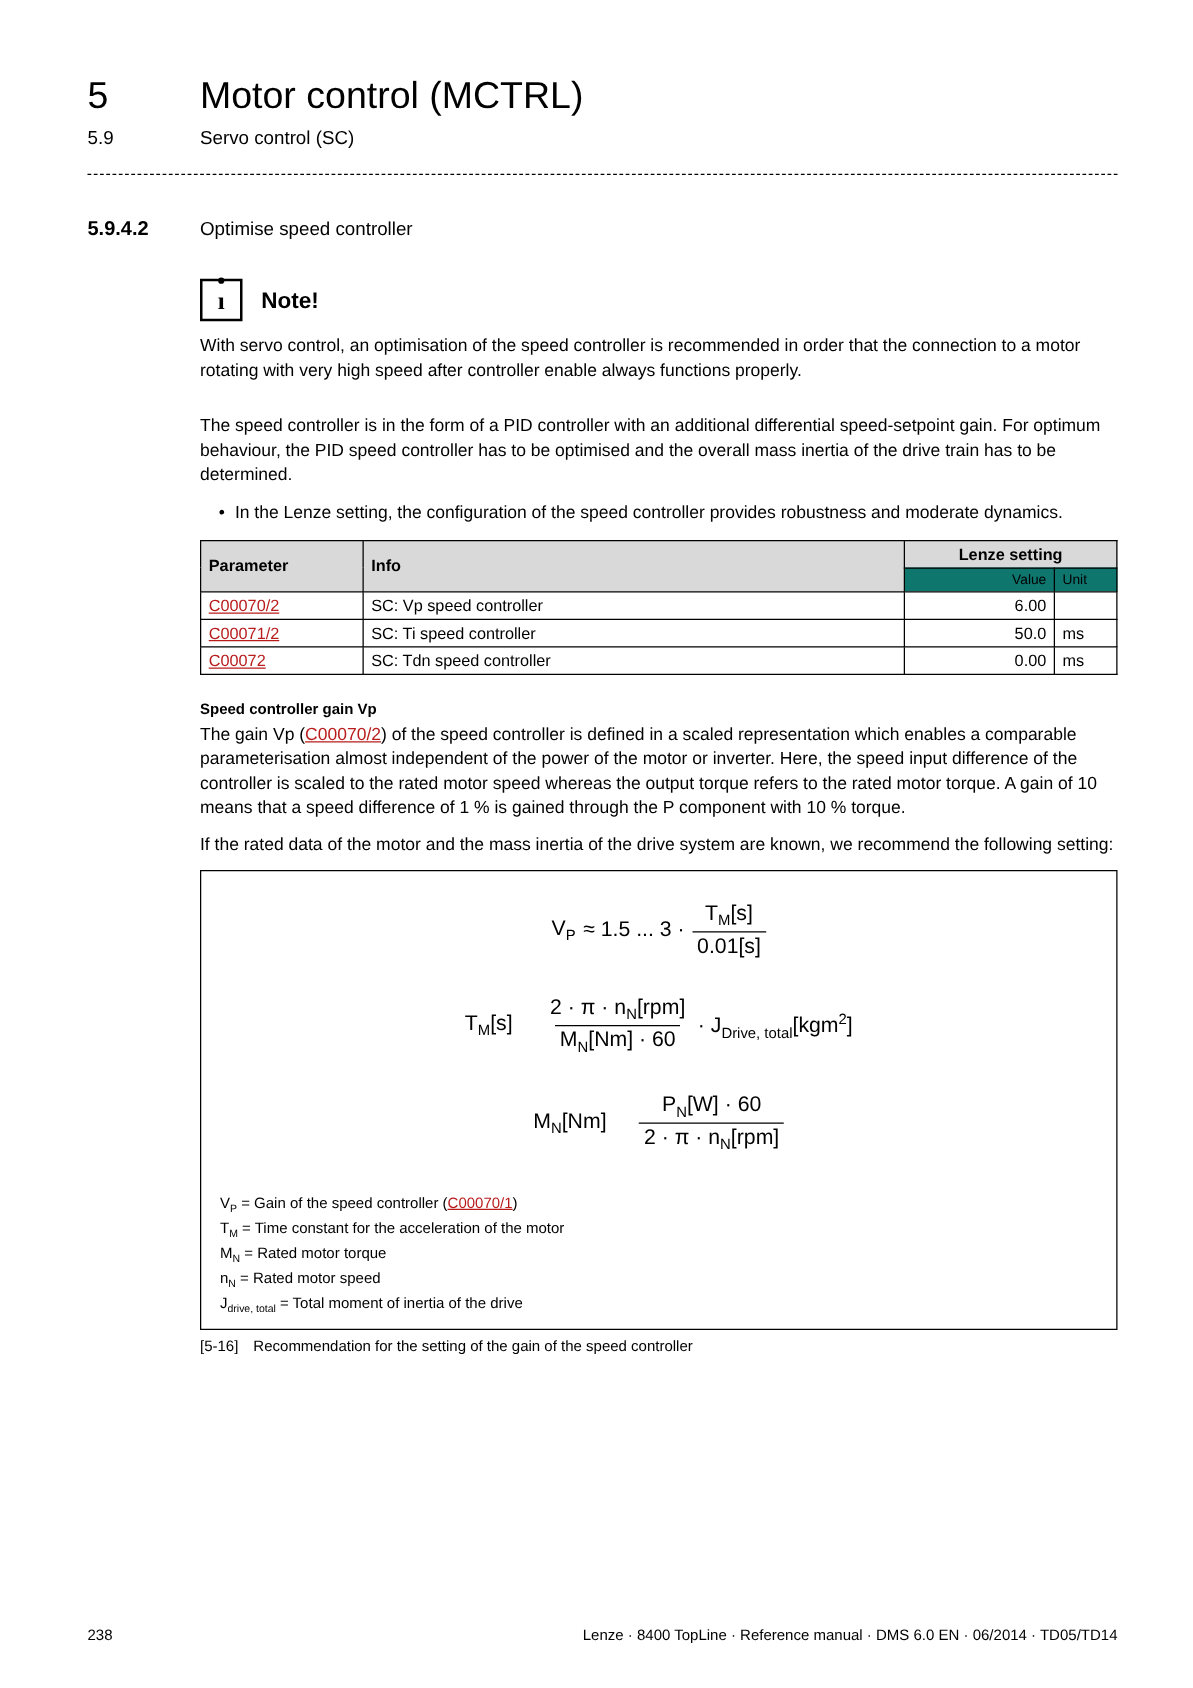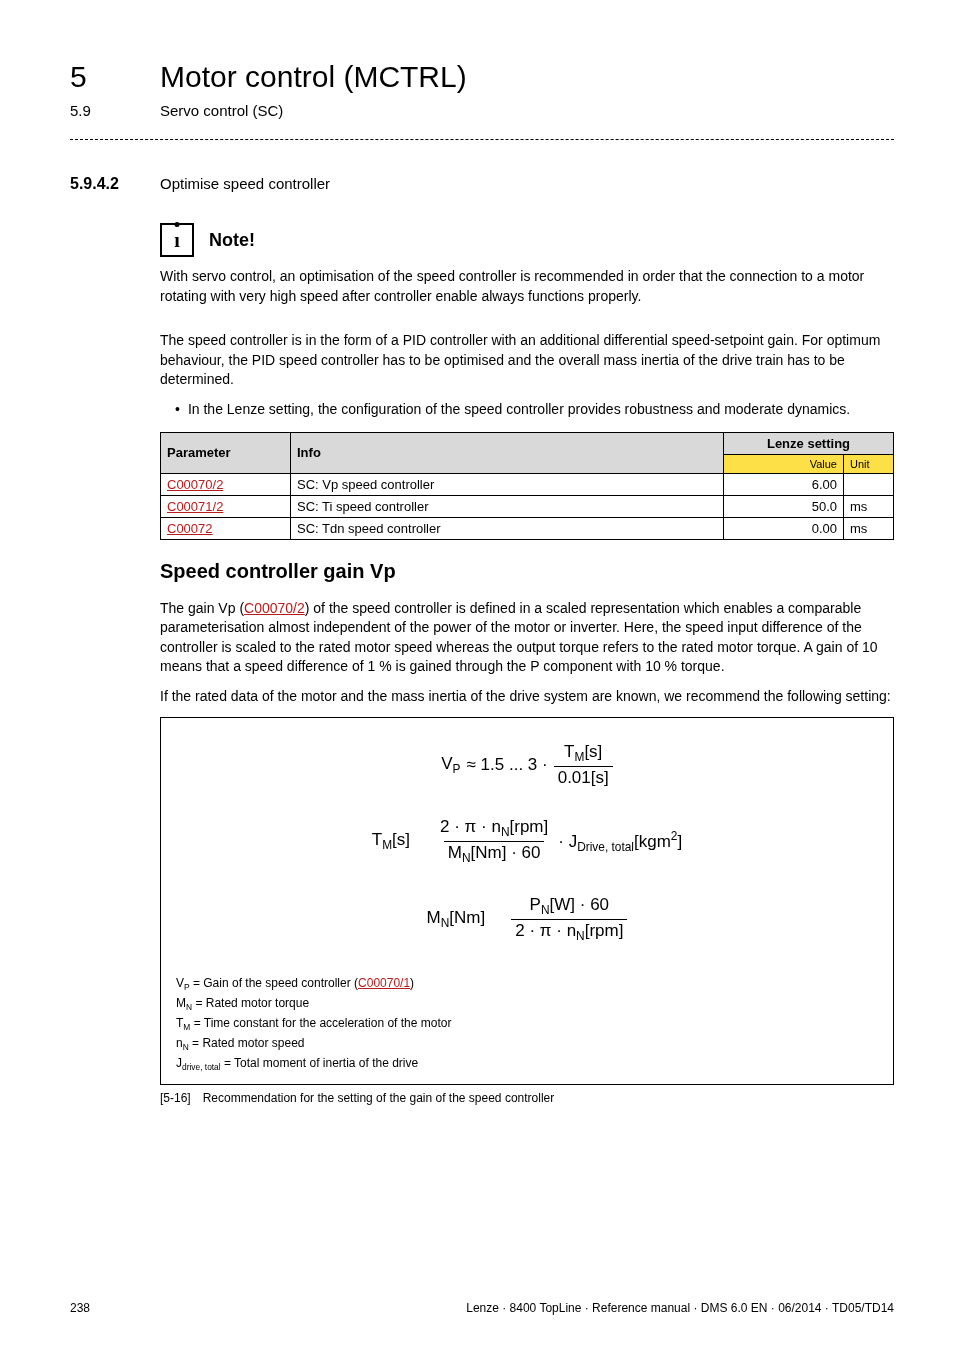--- a/index.html
+++ b/index.html
@@ -144,40 +144,40 @@
     }
     .param-table thead th {
       background: #d9d9d9;
       text-align: left;
       font-weight: 700;
     }
     .param-table thead .lenze-head {
       text-align: center;
     }
     .param-table thead .subhead td {
-      background: #fde047;
+      background: #0f766e;
       font-size: 11px;
       text-align: right;
       font-weight:400;
     }
     .param-table thead .subhead td.unit {
         text-align:left;
     }
     .param-table a.link, a.link {
       color: #b91c1c;
       text-decoration: underline;
     }
     .val-cell {
       text-align: right;
     }
     .subhead-title {
       margin-left: 90px;
-      font-size: 20px;
-      font-weight: 700;
-      margin-bottom: 16px;
+      font-size: 12px;
+      font-weight: 700;
+      margin-bottom: 4px;
     }
     .formula-box {
       margin-left: 90px;
       width: calc(100% - 90px);
       border: 1px solid #000;
       padding: 15px 15px 10px 15px;
       font-size: 13px;
       margin-bottom: 6px;
     }
     .formula {
@@ -324,22 +324,22 @@
     <span><span>M</span><sub>N</sub><span>[Nm]</span></span>
     <span style="width:14px"></span>
     <span class="frac">
       <span class="num"><span>P</span><sub>N</sub><span>[W] · 60</span></span>
       <span class="den"><span>2 · π · n</span><sub>N</sub><span>[rpm]</span></span>
     </span>
   </div>
 
   <div class="defs">
     <div><span>V</span><sub>P</sub><span> = Gain of the speed controller (</span><a href="#" class="link">C00070/1</a><span>)</span></div>
+    <div><span>T</span><sub>M</sub><span> = Time constant for the acceleration of the motor</span></div>
     <div><span>M</span><sub>N</sub><span> = Rated motor torque</span></div>
-    <div><span>T</span><sub>M</sub><span> = Time constant for the acceleration of the motor</span></div>
     <div><span>n</span><sub>N</sub><span> = Rated motor speed</span></div>
     <div><span>J</span><sub>drive, total</sub><span> = Total moment of inertia of the drive</span></div>
   </div>
 </div>
 
 <div class="fig-caption">
   <span>[5-16]</span>
   <span>Recommendation for the setting of the gain of the speed controller</span>
 </div>
 

